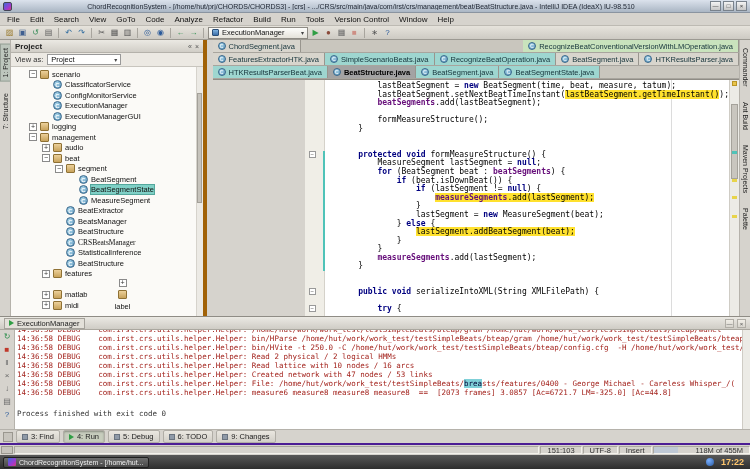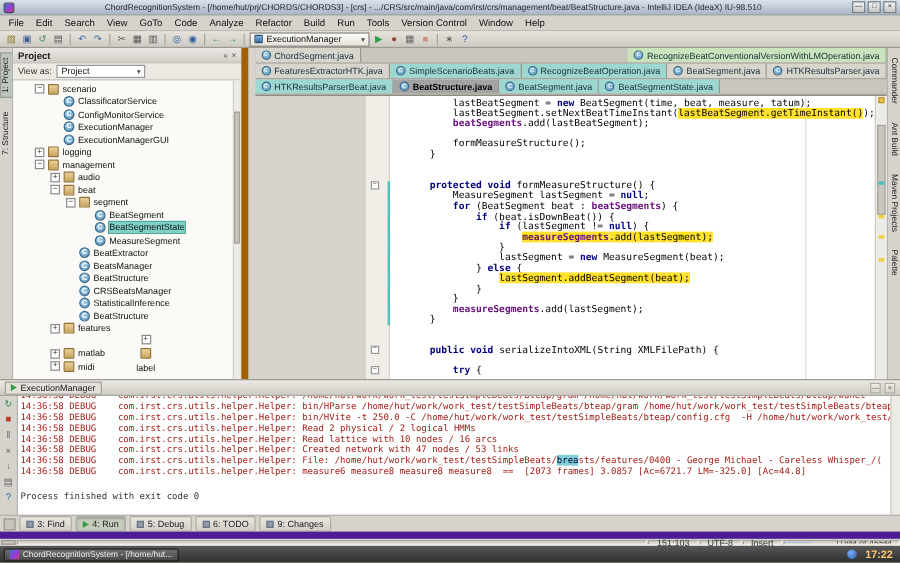--- a/index.html
+++ b/index.html
@@ -37,21 +37,21 @@
     align-items:center;gap:7px;padding-top:4px;overflow:hidden;}
   .stripe.left{border-right:1px solid #b5b2ab;}
   .stripe.right{border-left:1px solid #b5b2ab;}
   .stripe-btn{font-size:7px;color:#222;padding:3px 1px;border:1px solid transparent;white-space:nowrap;}
   .v-left{writing-mode:vertical-rl;transform:rotate(180deg);}
   .v-right{writing-mode:vertical-rl;}
   .stripe-btn.active{background:#bdc6bd;border-color:#97a097;}
 
   
   .project-panel{width:196px;flex:0 0 196px;display:flex;flex-direction:column;
-    background:#fbfaf7;border-right:6px solid #a16207;}
+    background:#fbfaf7;border-right:4px solid #a16207;}
   .panel-header{height:13px;flex:0 0 13px;background:linear-gradient(#ebe9e3,#d1cec7);
     border-bottom:1px solid #b5b2ab;display:flex;align-items:center;gap:3px;padding:0 4px;
     font-size:8px;color:#222;font-weight:bold;}
   .hdr-icons{margin-left:auto;display:flex;gap:3px;font-weight:normal;}
   .hdr-ico{font-size:7px;color:#555;line-height:9px;}
   .viewas-row{height:14px;flex:0 0 14px;display:flex;align-items:center;gap:4px;padding:0 4px;
     font-size:7.5px;color:#333;background:#ece9e3;border-bottom:1px solid #c8c5be;}
   .viewas-combo{display:flex;align-items:center;gap:6px;min-width:74px;height:11px;
     background:#fff;border:1px solid #999;padding:0 3px;font-size:7.5px;color:#111;}
   .tree{flex:1;position:relative;overflow:hidden;padding-top:2px;}
@@ -127,21 +127,21 @@
   
   .bottom-stripe{height:14px;flex:0 0 14px;display:flex;align-items:center;gap:3px;padding:0 3px;
     background:#d6d3cd;border-top:1px solid #b5b2ab;}
   .bs-corner{width:10px;height:10px;background:#c7c4bd;border:1px solid #9a978f;flex:0 0 10px;}
   .bs-btn{display:flex;align-items:center;gap:3px;padding:1px 5px;font-size:7.5px;color:#222;
     border:1px solid #b0ada6;border-radius:2px;background:linear-gradient(#eae7e0,#d2cfc8);}
   .bs-btn.active{background:#c7cdbd;box-shadow:inset 0 1px 2px rgba(0,0,0,.3);}
   .bs-run-glyph{width:0;height:0;border-left:5px solid #2f9e44;border-top:3px solid transparent;border-bottom:3px solid transparent;}
   .bs-dot{width:6px;height:6px;background:#8f9aa8;border:1px solid #6a7480;}
   .statusbar{height:12px;flex:0 0 12px;display:flex;align-items:stretch;background:#d6d3cd;
-    border-top:6px solid #4c1d95;font-size:7.5px;color:#333;}
+    border-top:2px solid #4c1d95;font-size:7.5px;color:#333;}
   .sb-toggle{width:12px;margin:1px 0 1px 1px;background:#c7c4bd;border:1px solid #9a978f;flex:0 0 12px;}
   .sb-cell{display:flex;align-items:center;padding:0 6px;margin:1px 0 1px 1px;white-space:nowrap;
     border:1px solid;border-color:#aaa79f #f4f2ec #f4f2ec #aaa79f;}
   .sb-msg{flex:1;}
   .sb-mem{position:relative;min-width:74px;justify-content:center;overflow:hidden;}
   .sb-mem::before{content:"";position:absolute;left:0;top:0;bottom:0;width:26%;background:#bfc9d6;}
   .sb-mem span{position:relative;margin-left:36px;}
   .taskbar{height:14px;flex:0 0 14px;background:linear-gradient(#585858,#2e2e2e);
     display:flex;align-items:center;gap:4px;padding:0 3px;}
   .task-btn{display:flex;align-items:center;gap:3px;height:11px;padding:0 4px;max-width:160px;
@@ -320,21 +320,21 @@
           <div class="tree-row" data-name="tree-item-beatsmanager" style="padding-left: 44px;">
             <span class="toggle-spacer" data-name="tree-indent"></span>
             <span class="node-icon class" data-name="class-icon">C</span>
             <span class="tree-label" data-name="tree-item-label">BeatsManager</span>
           </div>
           <div class="tree-row" data-name="tree-item-beatstructure" style="padding-left: 44px;">
             <span class="toggle-spacer" data-name="tree-indent"></span>
             <span class="node-icon class" data-name="class-icon">C</span>
             <span class="tree-label" data-name="tree-item-label">BeatStructure</span>
           </div>
-          <div class="tree-row" data-name="tree-item-crsbeatsmanager" style="padding-left: 44px;">
+          <div class="tree-row" data-name="tree-item-crsbeatsmanager" style="padding-left: 44px; font-family: Liberation Serif, serif;">
             <span class="toggle-spacer" data-name="tree-indent"></span>
             <span class="node-icon class" data-name="class-icon">C</span>
             <span class="tree-label" data-name="tree-item-label">CRSBeatsManager</span>
           </div>
           <div class="tree-row" data-name="tree-item-statisticalinference" style="padding-left: 44px;">
             <span class="toggle-spacer" data-name="tree-indent"></span>
             <span class="node-icon class" data-name="class-icon">C</span>
             <span class="tree-label" data-name="tree-item-label">StatisticalInference</span>
           </div>
           <div class="tree-row" data-name="tree-item-tempoextractor" style="padding-left: 44px;">

